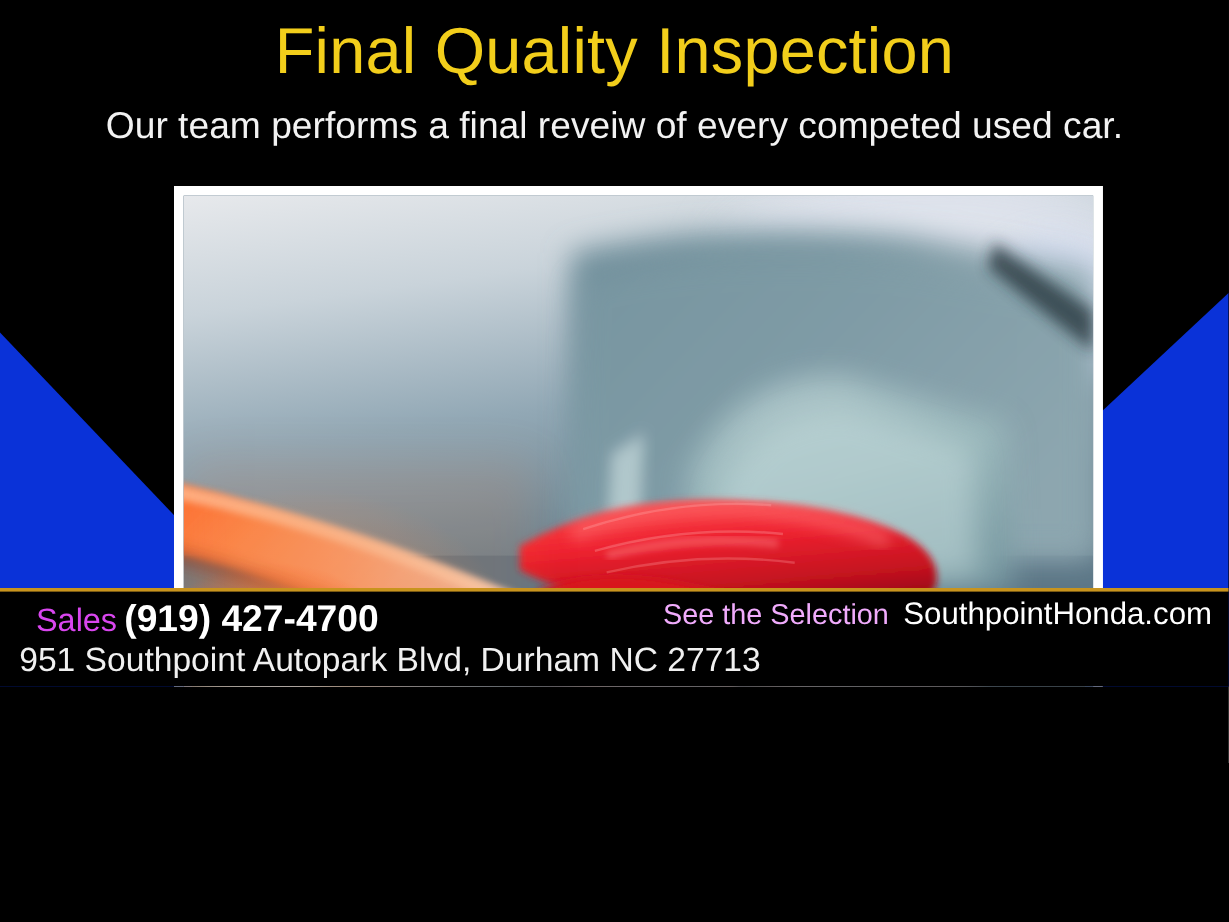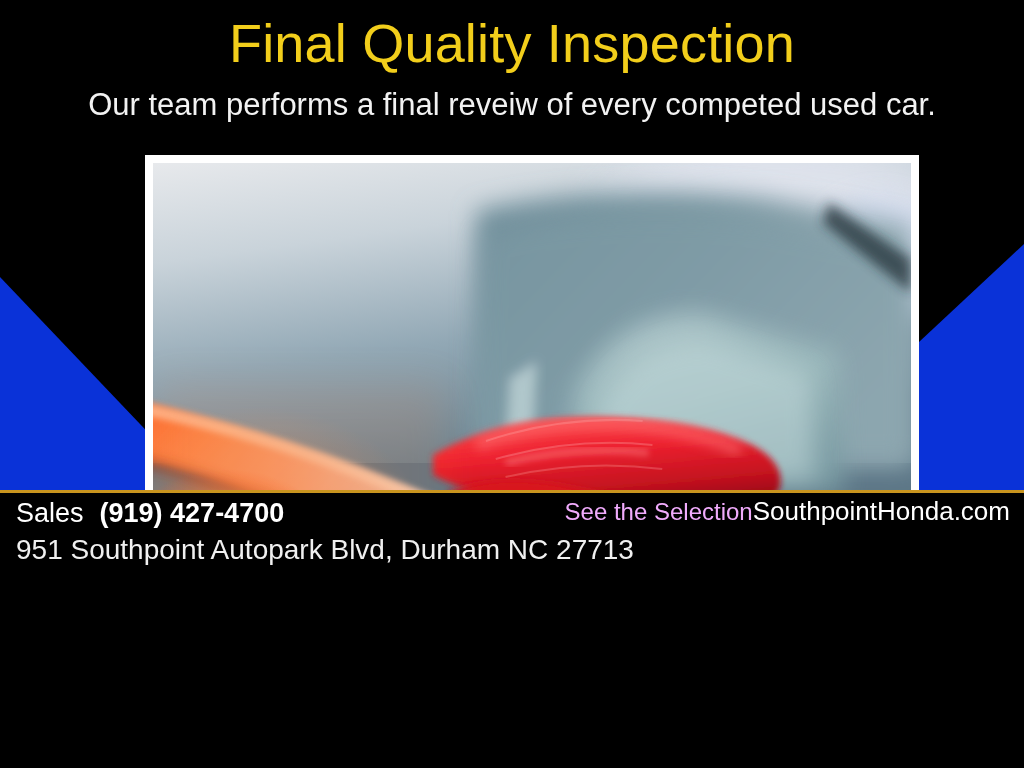--- a/index.html
+++ b/index.html
@@ -95,29 +95,30 @@
     background: #000000;
     border-top: 3px solid #C8941E;
   }
   .footer-sales {
     position: absolute;
     left: 16px;
     top: 5px;
     white-space: nowrap;
   }
   .sales-label {
-    color: #ffffff;
+    color: #d946ef;
     font-size: 27px;
     font-weight: 400;
+    margin-left: 14px;
   }
   .sales-phone {
     color: #FFFFFF;
-    font-size: 27px;
+    font-size: 31px;
     font-weight: 700;
-    margin-left: 16px;
+    margin-left: 6px;
   }
   .footer-address {
     position: absolute;
     left: 16px;
     top: 41px;
     color: #F0F0F0;
     font-size: 28px;
     font-weight: 400;
     white-space: nowrap;
   }
@@ -129,21 +130,21 @@
   }
   .web-label {
     color: #f0abfc;
     font-size: 24px;
     font-weight: 400;
   }
   .web-url {
     color: #FFFFFF;
     font-size: 26px;
     font-weight: 400;
-    margin-left: 0;
+    margin-left: 12px;
   }
 </style>
 </head>
 <body>
 
 <div class="stage">
 
   <div class="wedge wedge-left">
     <svg viewBox="0 0 160 435" preserveAspectRatio="none">
       <polygon points="0,22 160,190 160,435 0,435" fill="#0A32D8"></polygon>

